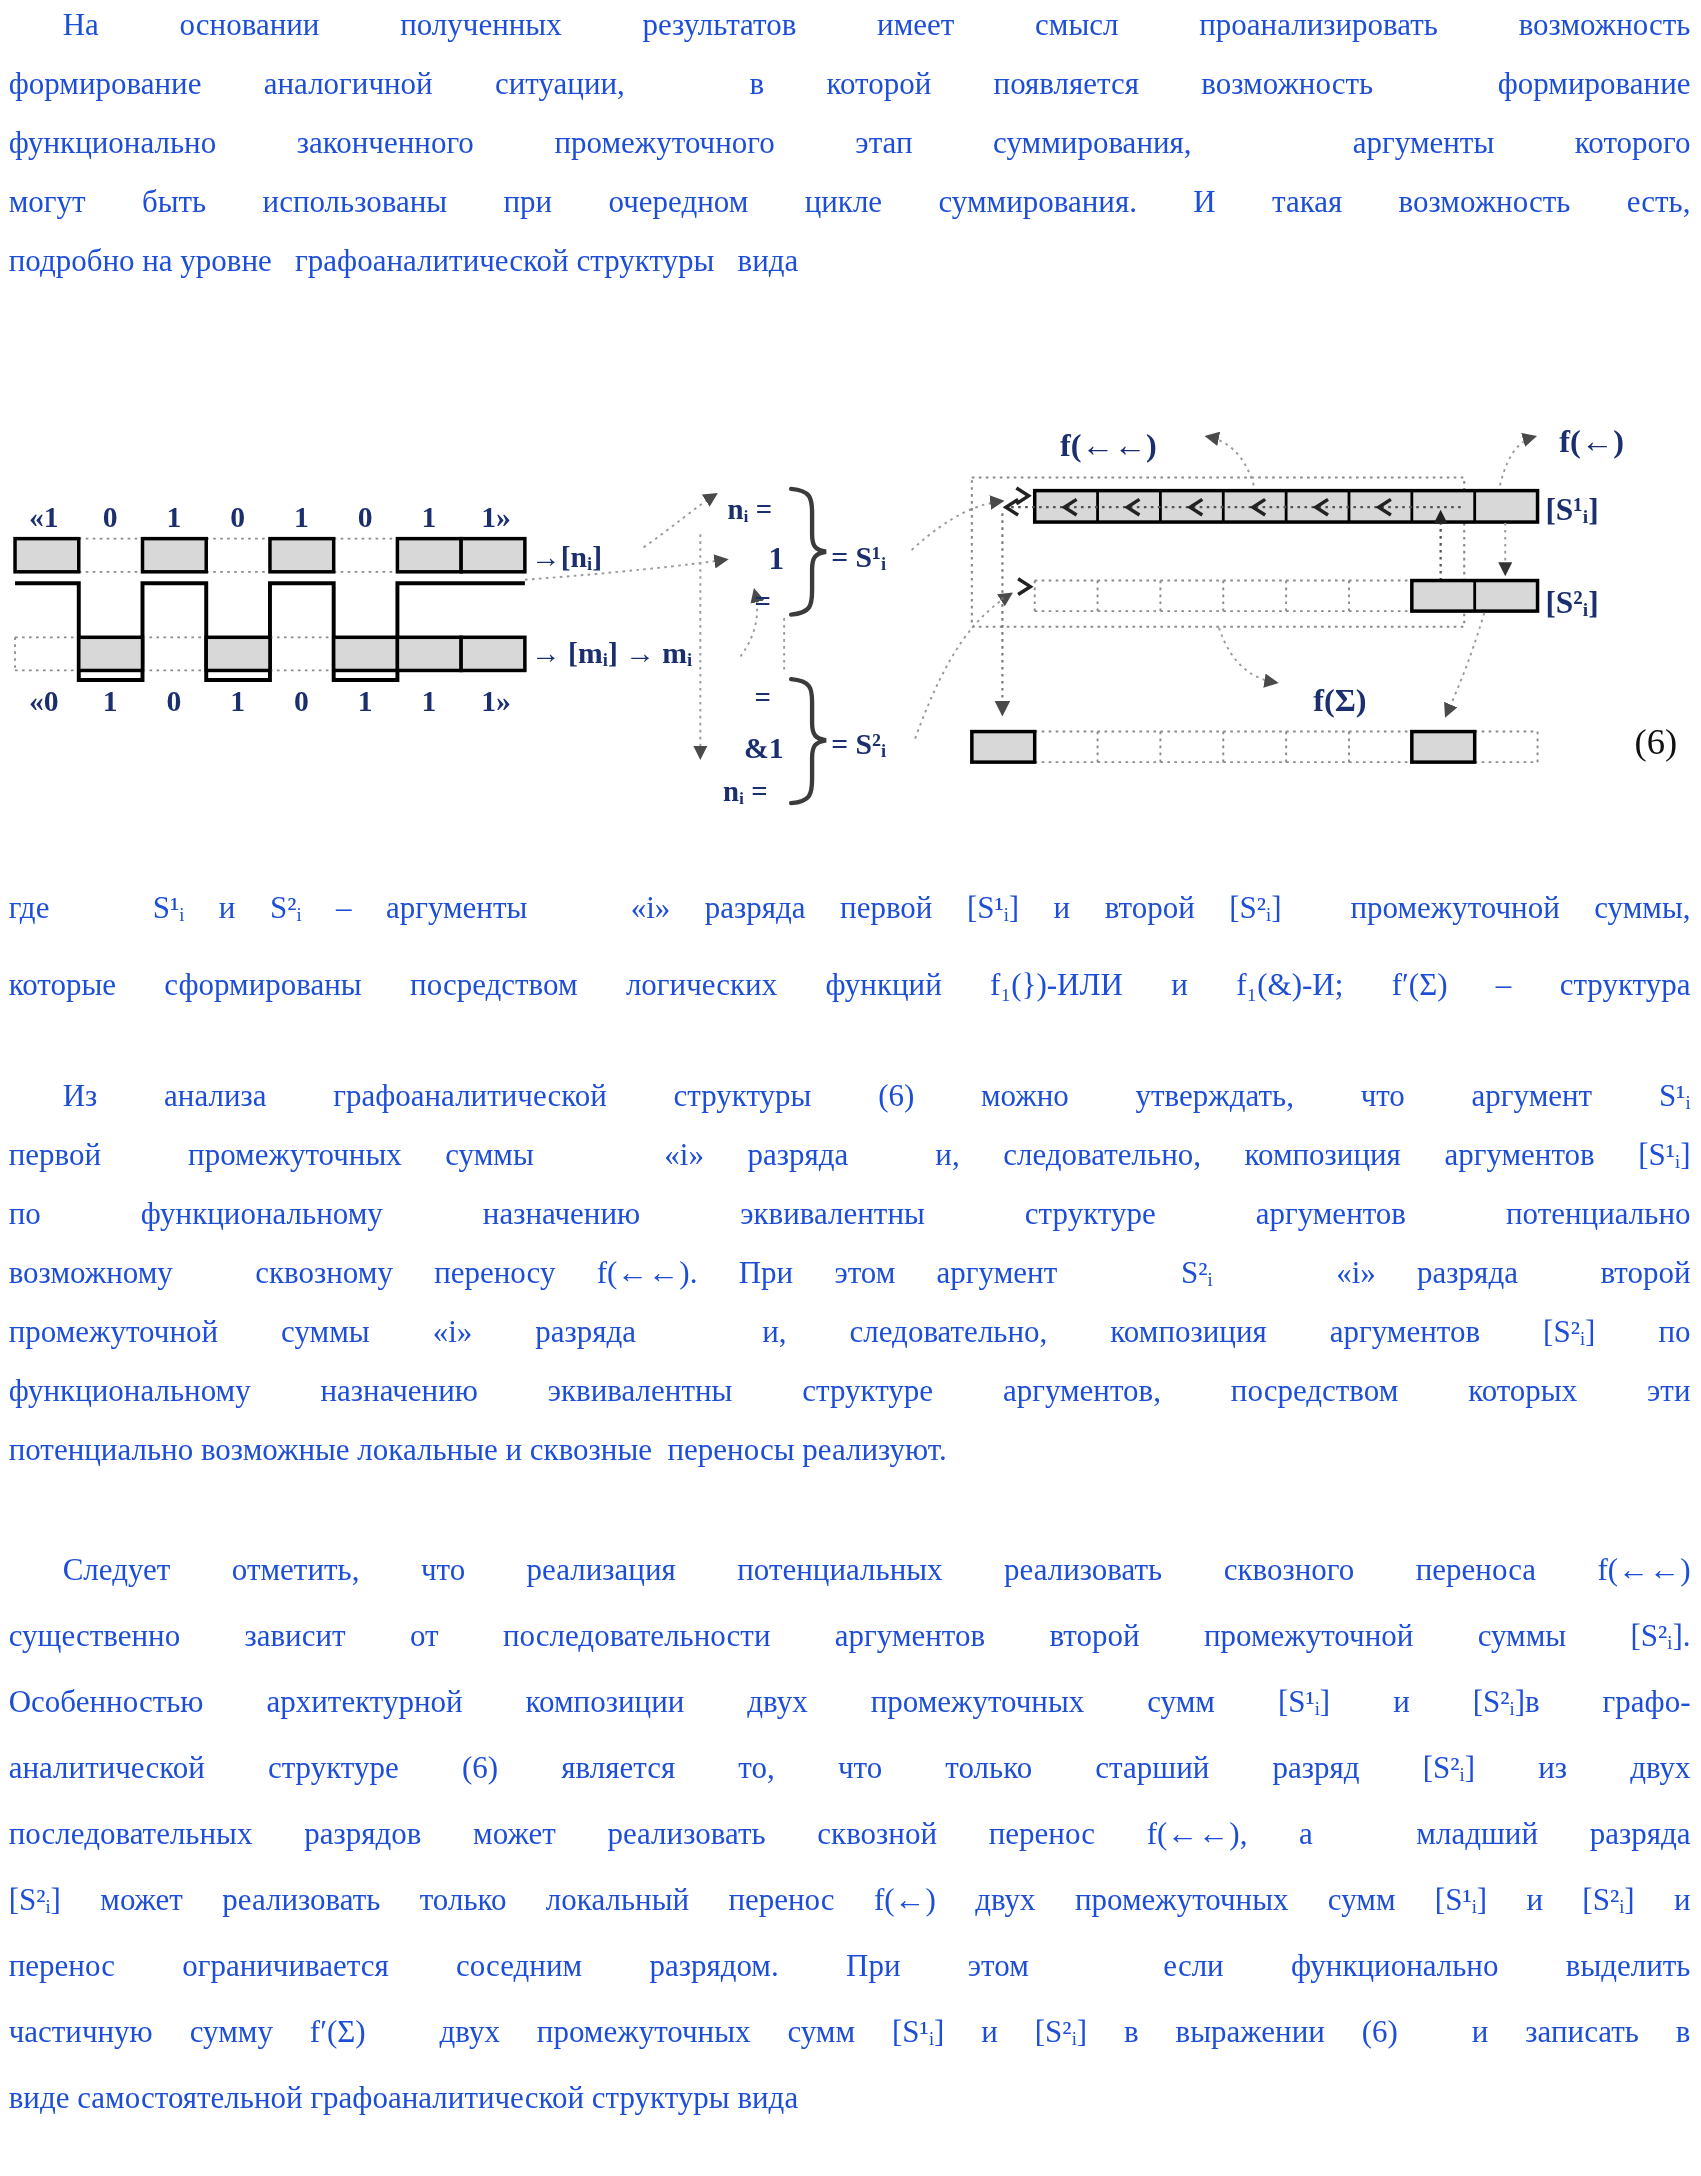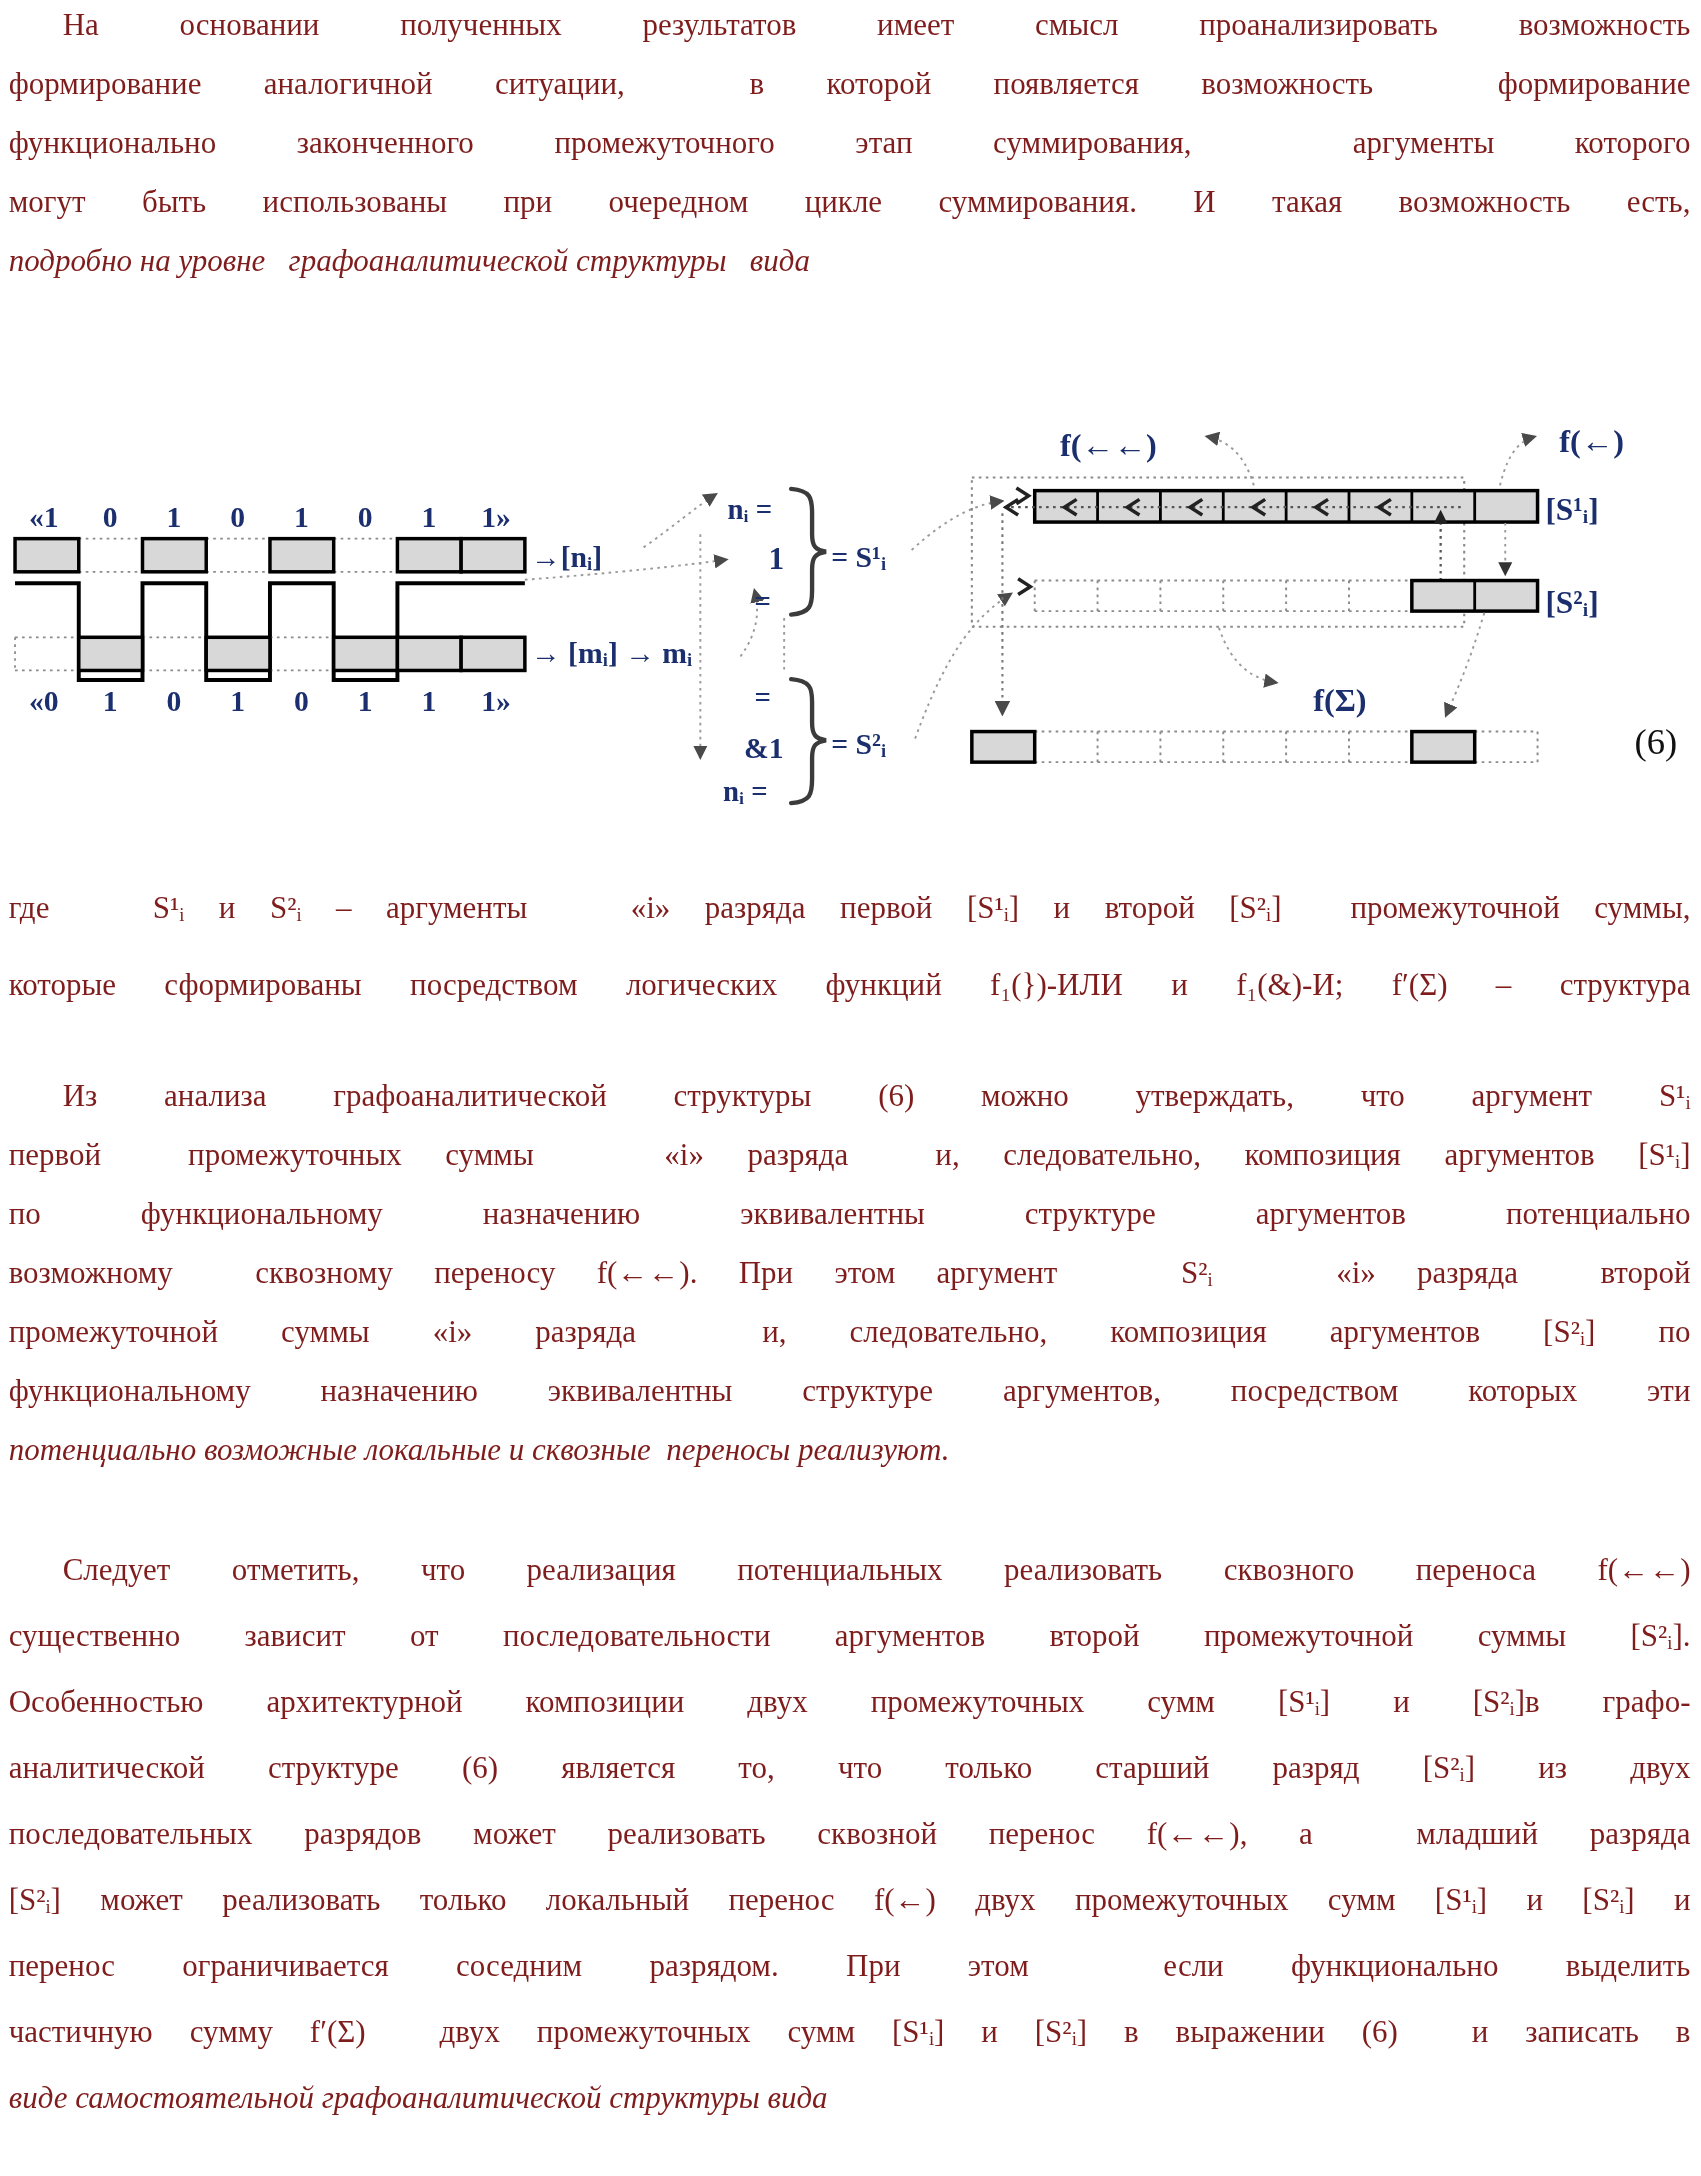--- a/index.html
+++ b/index.html
@@ -2,32 +2,32 @@
 <html style="font-size:14px"><head>
 <meta charset="utf-8">
 <style>
   html,body{margin:0;padding:0;background:#ffffff;}
   #page{
     position:relative;
     width:1701px;
     height:2177px;
     background:#ffffff;
     font-family:"Liberation Serif","DejaVu Serif",serif;
-    color:#7f1d1d;
+    color:#1d4ed8;
     overflow:hidden;
   }
   .para{position:absolute;left:8.7px;right:10.5px;}
   .ln{
     text-align:justify;
     text-align-last:justify;
     font-size:31px;
     white-space:normal;
   }
   .ln.indent{text-indent:54px;}
-  .ln.last{text-align-last:left;font-style:italic;}
+  .ln.last{text-align-last:left;}
   #p1{top:-5.2px;}  #p1 .ln{line-height:59px;}
   #p2{top:869px;} #p2 .ln{line-height:77px;}
   #p3{top:1066px;}#p3 .ln{line-height:59px;}
   #p4{top:1537px;}#p4 .ln{line-height:66px;}
   svg{position:absolute;top:0;left:0;}
   .figtext{font-family:"Liberation Serif","DejaVu Serif",serif;font-weight:bold;fill:#1b2f6e;}
   .eqnum{font-family:"Liberation Serif","DejaVu Serif",serif;fill:#111;}
 </style>
 </head>
 <body>

